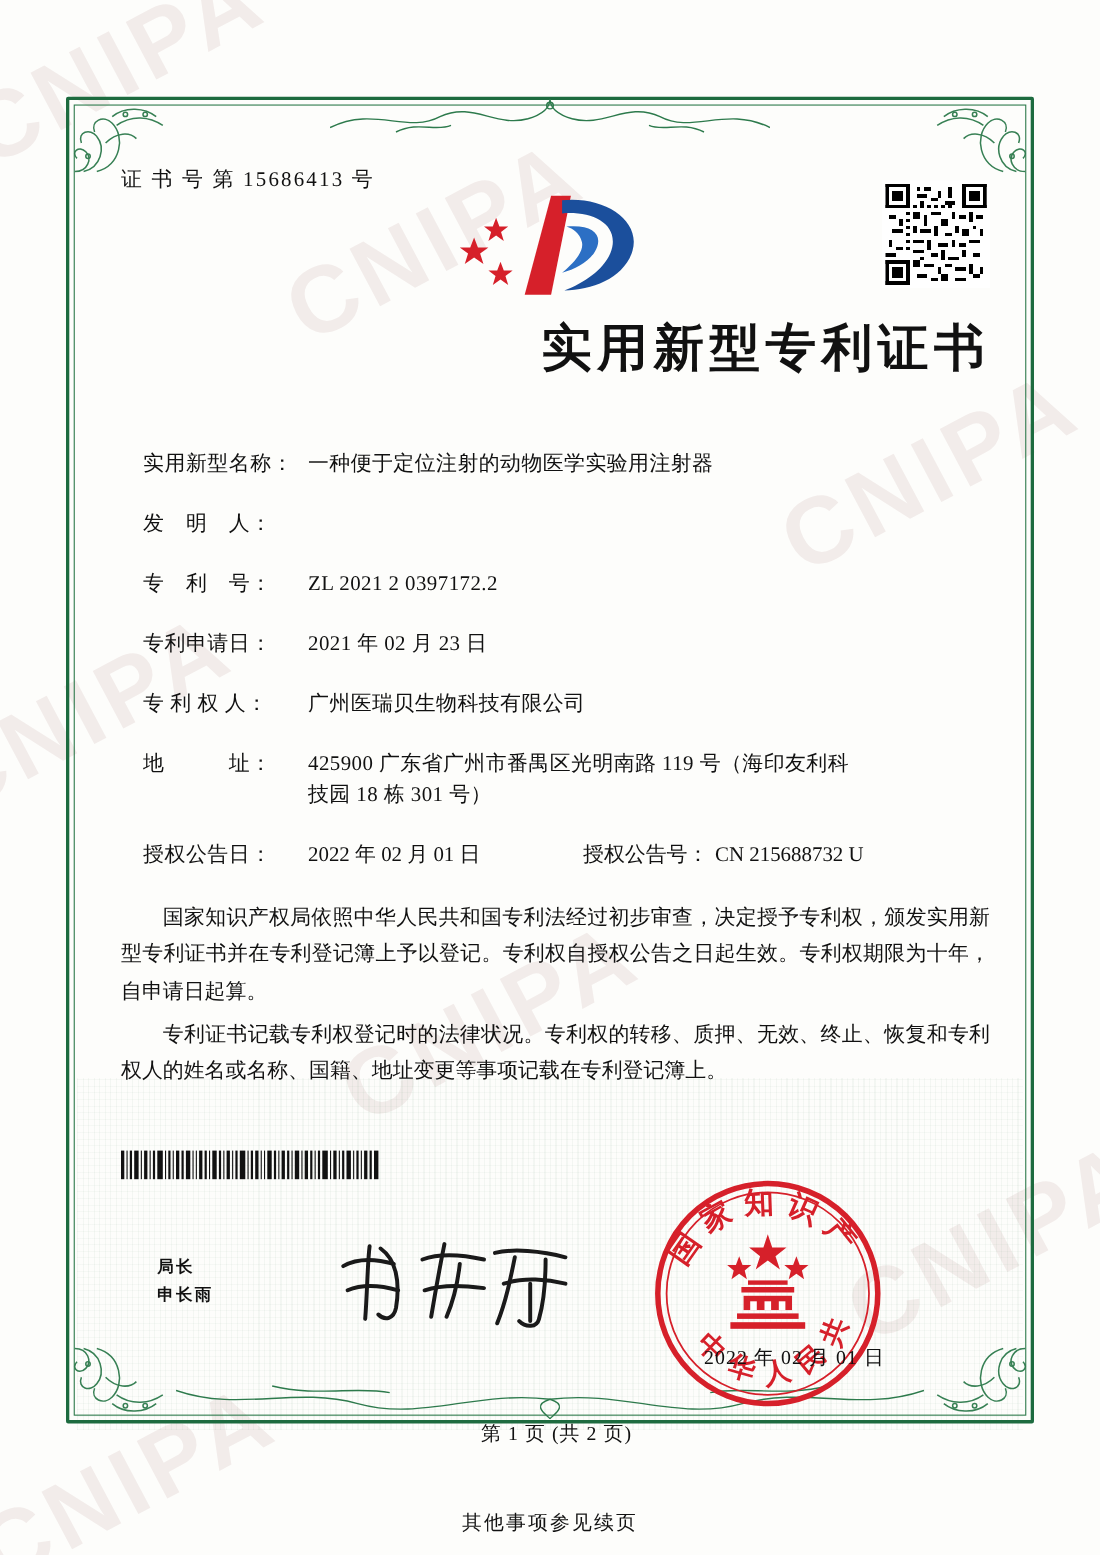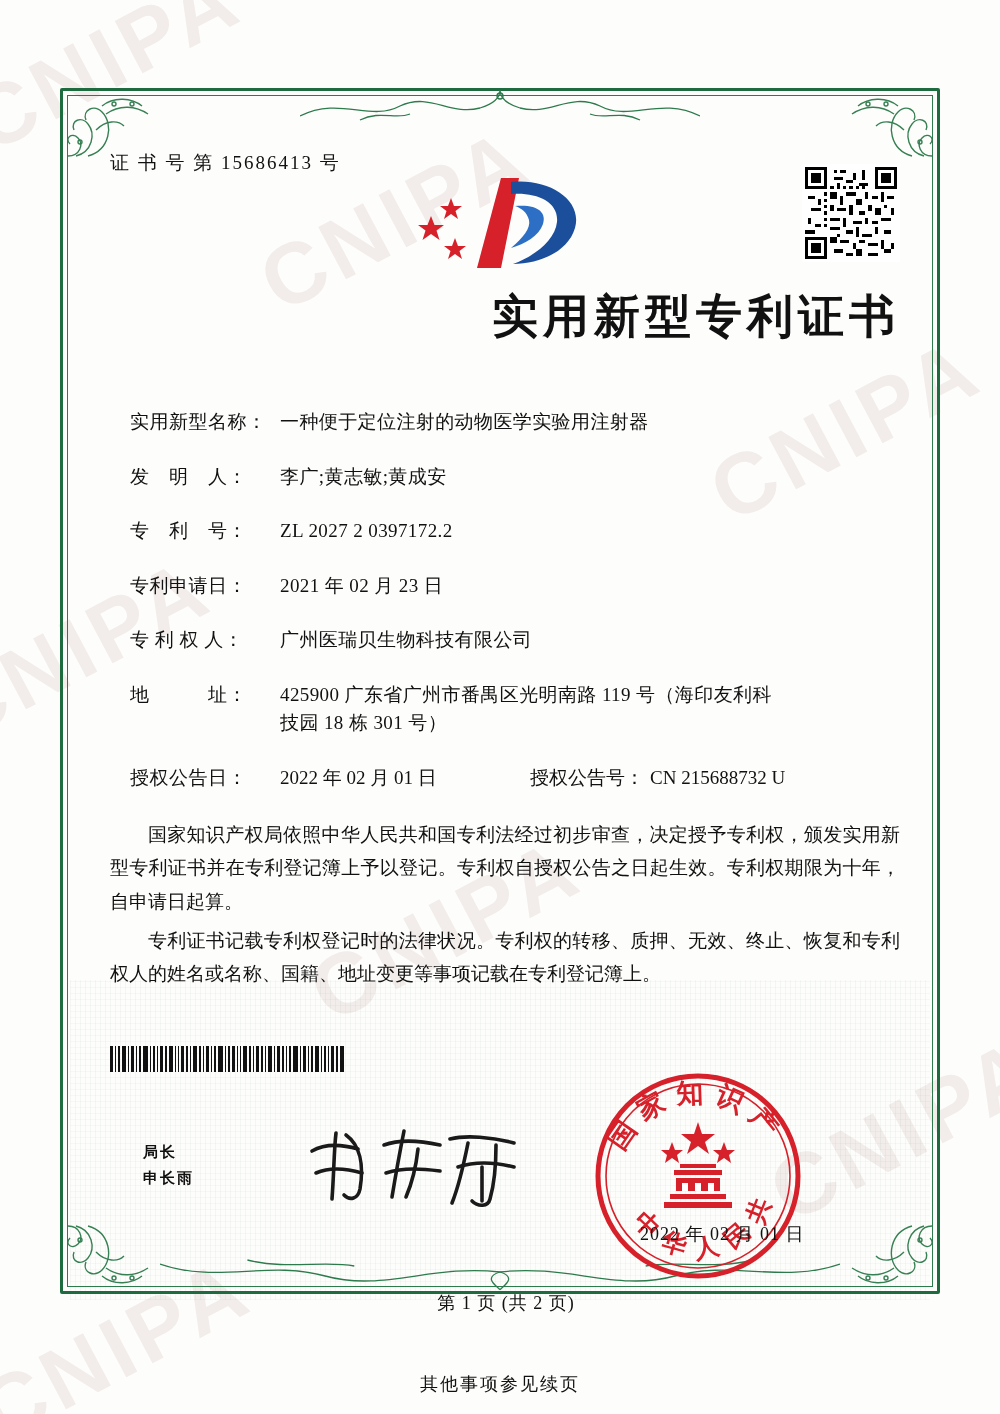--- a/index.html
+++ b/index.html
@@ -447,26 +447,25 @@
 
     <div class="fields">
 
       <div class="row">
         <div class="label">实用新型名称：</div>
         <div class="value">一种便于定位注射的动物医学实验用注射器</div>
       </div>
 
       <div class="row">
         <div class="label">发　明　人：</div>
-        <div class="value">李广;黄志敏;黄成安</div>
       </div>
 
       <div class="row">
         <div class="label">专　利　号：</div>
-        <div class="value">ZL 2027 2 0397172.2</div>
+        <div class="value">ZL 2021 2 0397172.2</div>
       </div>
 
       <div class="row">
         <div class="label">专利申请日：</div>
         <div class="value">2021 年 02 月 23 日</div>
       </div>
 
       <div class="row">
         <div class="label">专 利 权 人：</div>
         <div class="value">广州医瑞贝生物科技有限公司</div>

